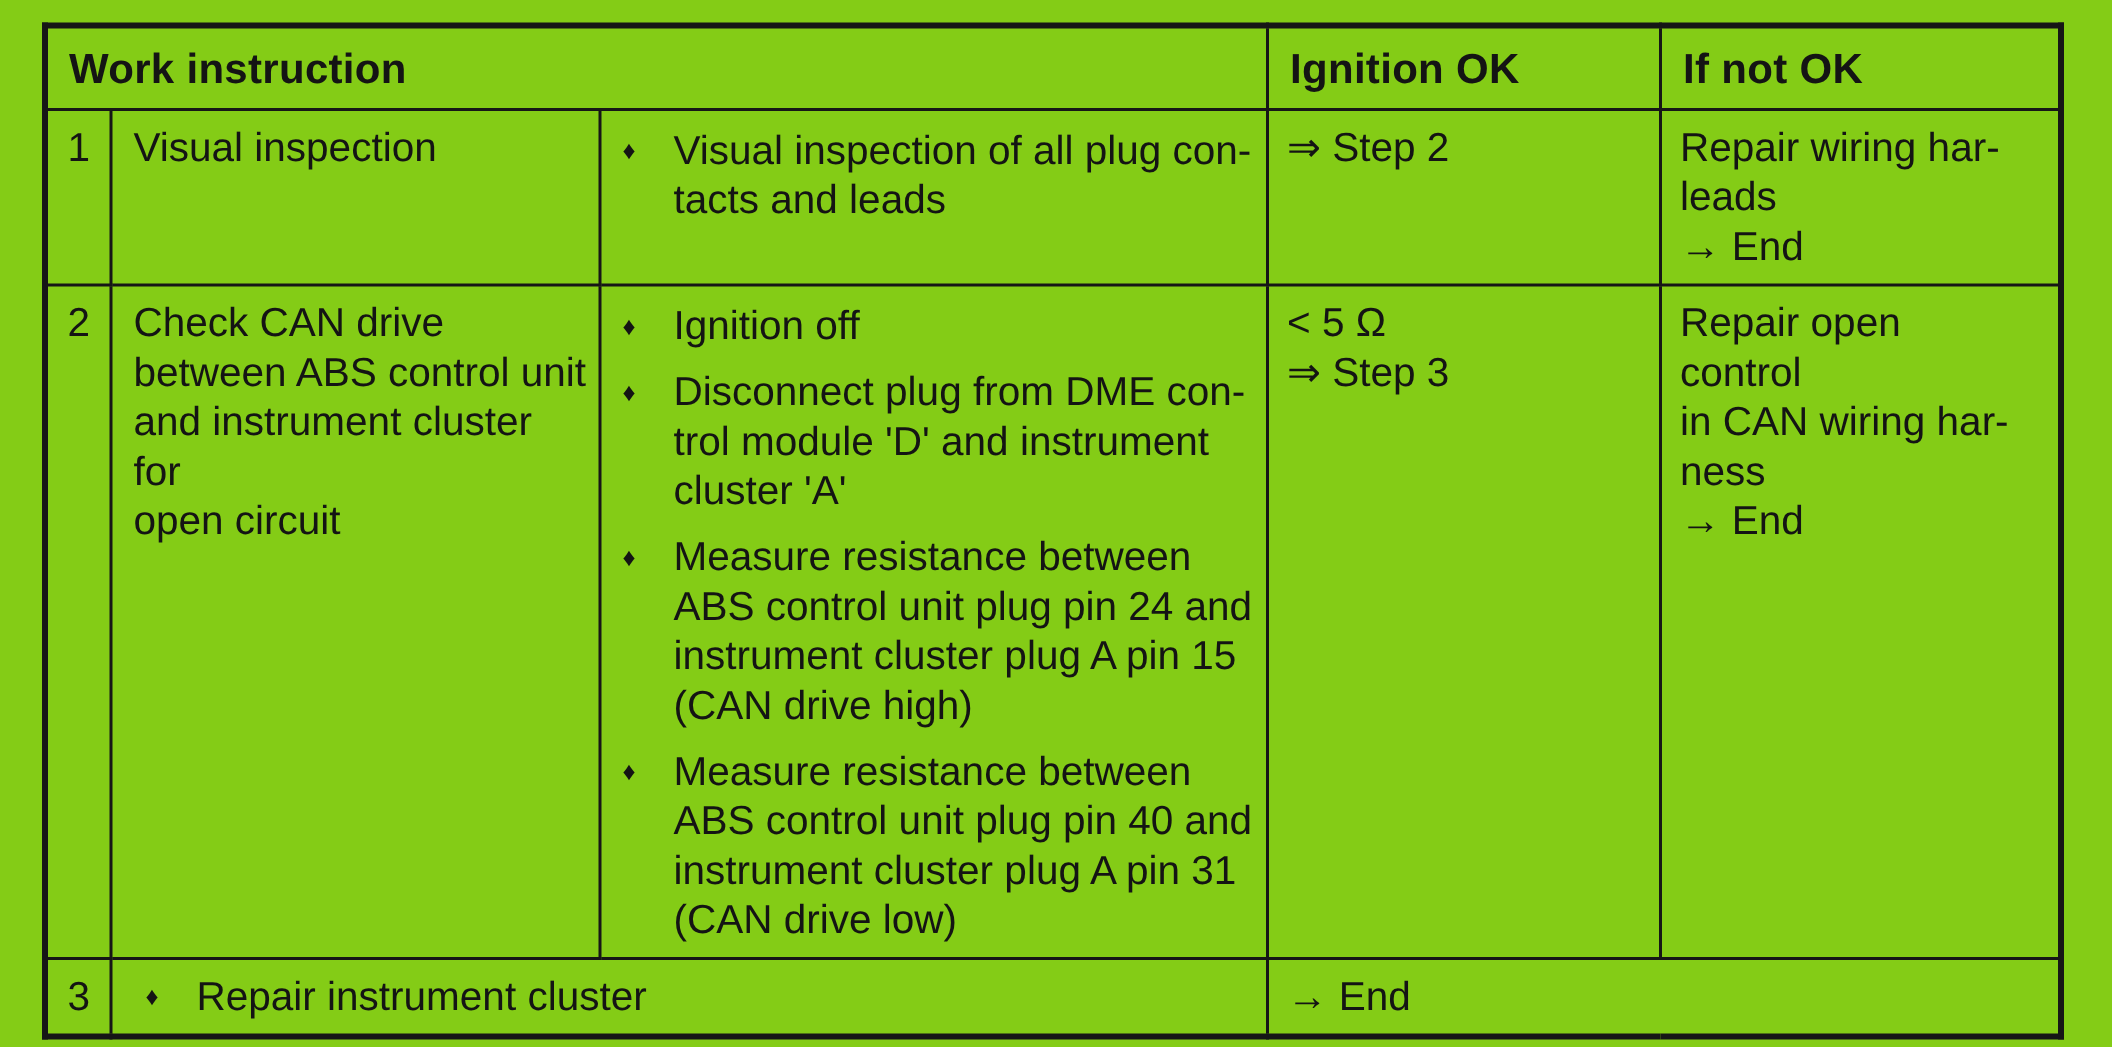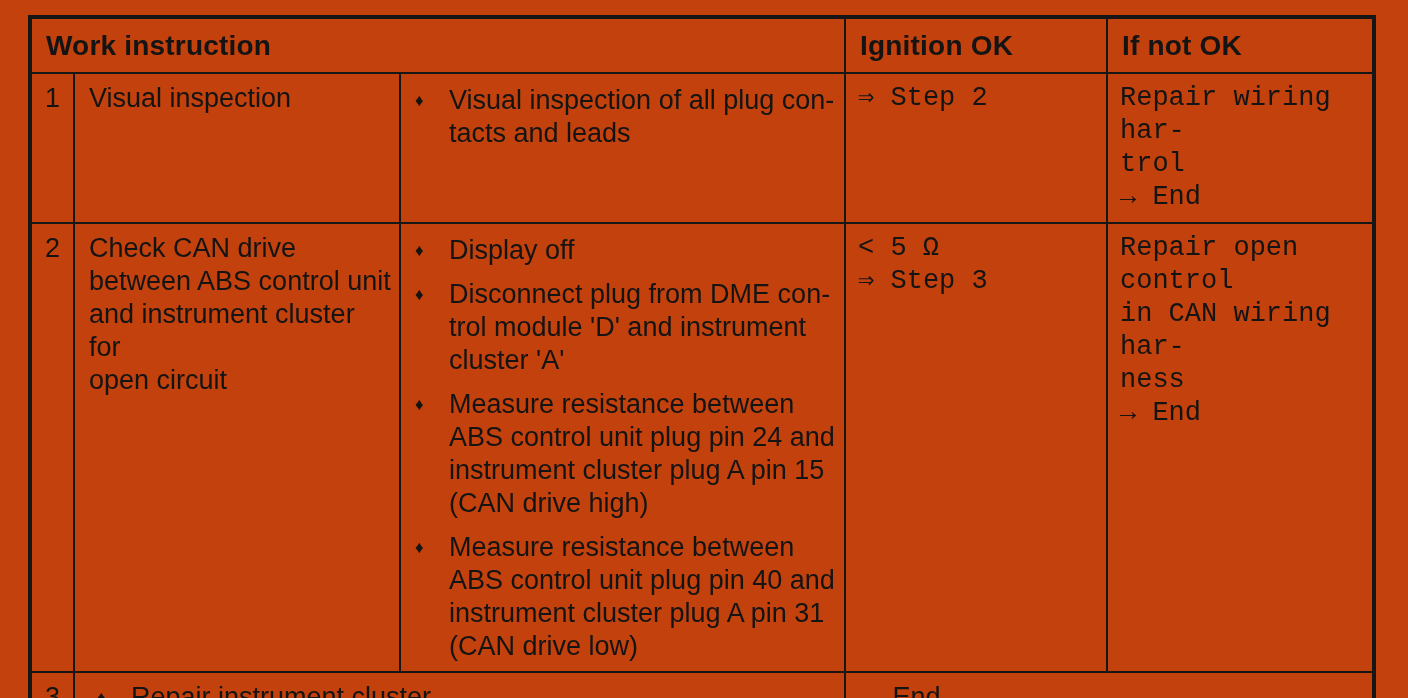--- a/index.html
+++ b/index.html
@@ -11,21 +11,21 @@
     width: 1408px;
     height: 698px;
     font-family: "Liberation Sans", sans-serif;
     color: #141414;
     overflow: hidden;
   }
   .page {
     position: relative;
     width: 1408px;
     height: 698px;
-    background: #c2410c;
+    background: #84cc16;
   }
   table.wi-table {
     position: absolute;
     left: 28px;
     top: 15px;
     width: 1344px;
     border-collapse: collapse;
     table-layout: fixed;
     border: 4px solid #161616;
   }
@@ -63,21 +63,21 @@
   .bullet-item:last-child { margin-bottom: 0; }
   .bullet {
     flex: 0 0 20px;
     width: 20px;
     font-size: 17px;
     line-height: 33px;
     margin-right: 14px;
     text-align: left;
   }
   .btext { flex: 1; }
-  td.ok-cell, td.nok-cell { padding: 8px 24px 8px 12px; font-family: Liberation Mono, monospace; }
+  td.ok-cell, td.nok-cell { padding: 8px 24px 8px 12px; }
   td.action-cell {
     vertical-align: middle;
     padding: 4px 8px 4px 22px;
   }
   td.action-cell .bullet-item { margin-bottom: 0; }
   td.end-cell {
     vertical-align: middle;
     padding: 4px 8px 4px 12px;
   }
 </style>
@@ -106,34 +106,34 @@
       <td class="task-cell pre">Visual inspection</td>
       <td class="details-cell">
         <div class="bullet-item">
           <span class="bullet">♦</span>
           <span class="btext pre">Visual inspection of all plug con-
 tacts and leads</span>
         </div>
       </td>
       <td class="ok-cell pre">⇒ Step 2</td>
       <td class="nok-cell pre">Repair wiring har-
-trol
+leads
 → End</td>
     </tr>
 
     <tr class="row-2">
       <td class="step-cell">2</td>
       <td class="task-cell pre">Check CAN drive
 between ABS control unit
 and instrument cluster for
 open circuit</td>
       <td class="details-cell">
         <div class="bullet-item">
           <span class="bullet">♦</span>
-          <span class="btext pre">Display off</span>
+          <span class="btext pre">Ignition off</span>
         </div>
         <div class="bullet-item">
           <span class="bullet">♦</span>
           <span class="btext pre">Disconnect plug from DME con-
 trol module 'D' and instrument
 cluster 'A'</span>
         </div>
         <div class="bullet-item">
           <span class="bullet">♦</span>
           <span class="btext pre">Measure resistance between

